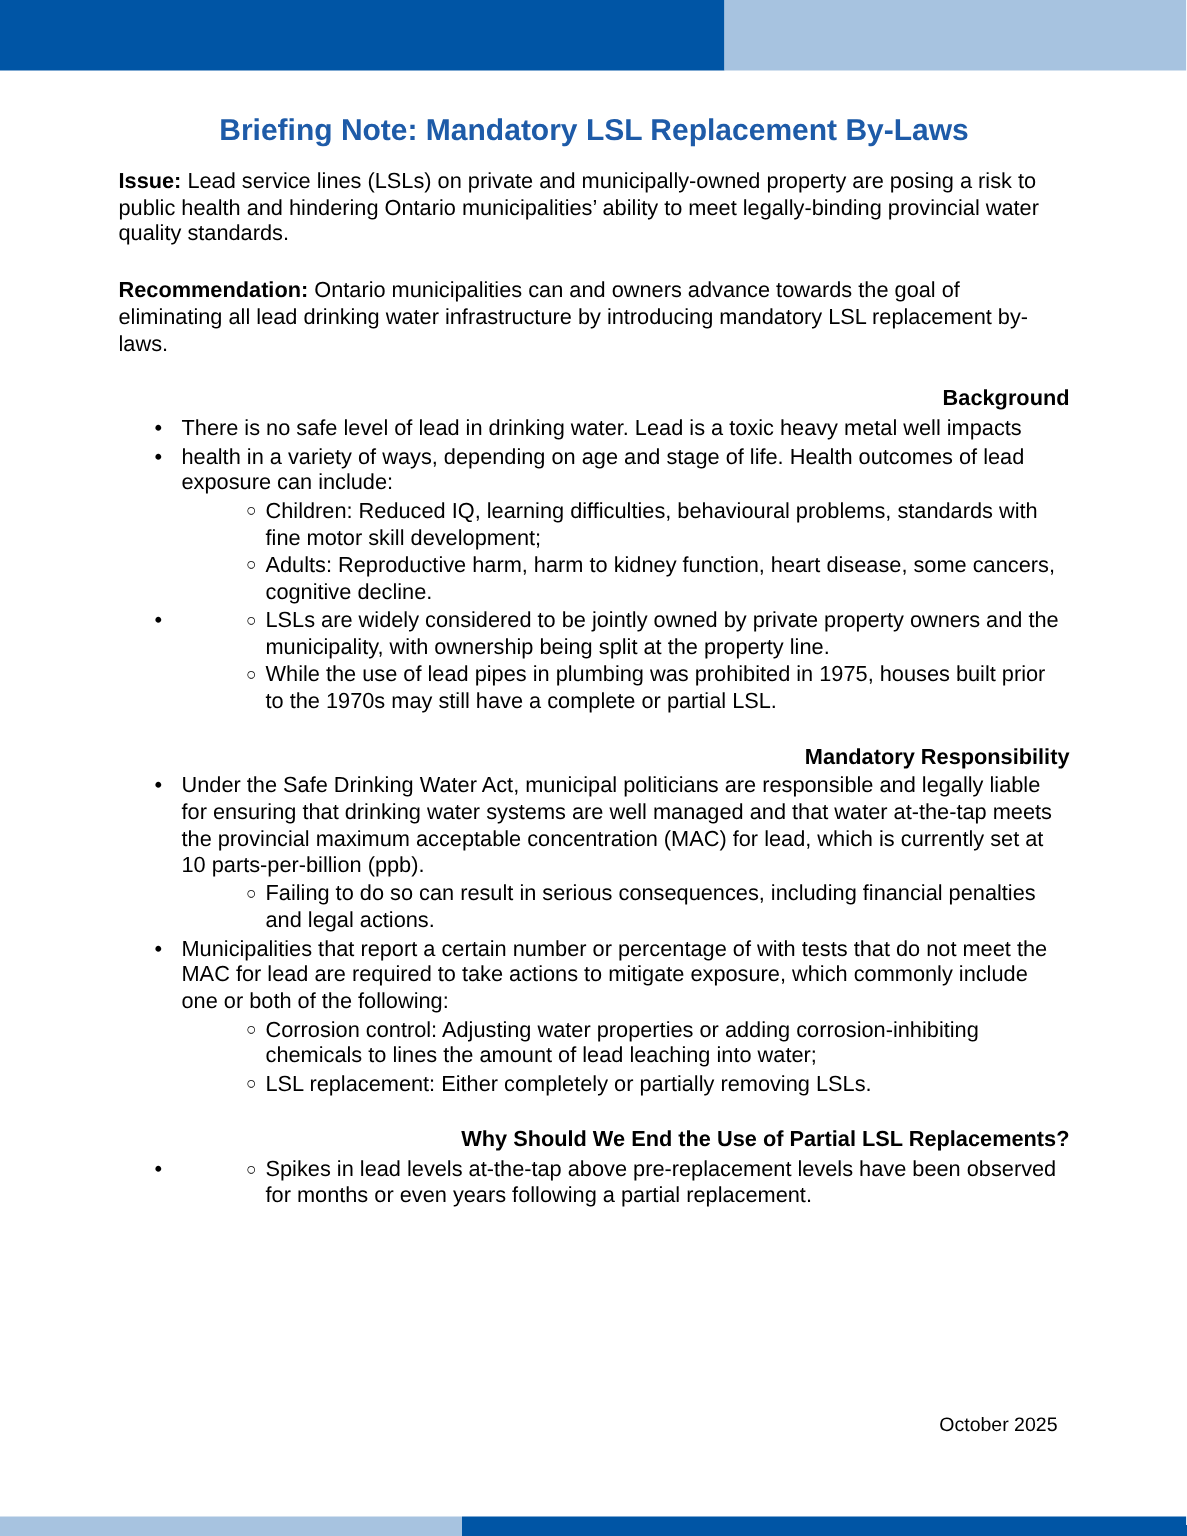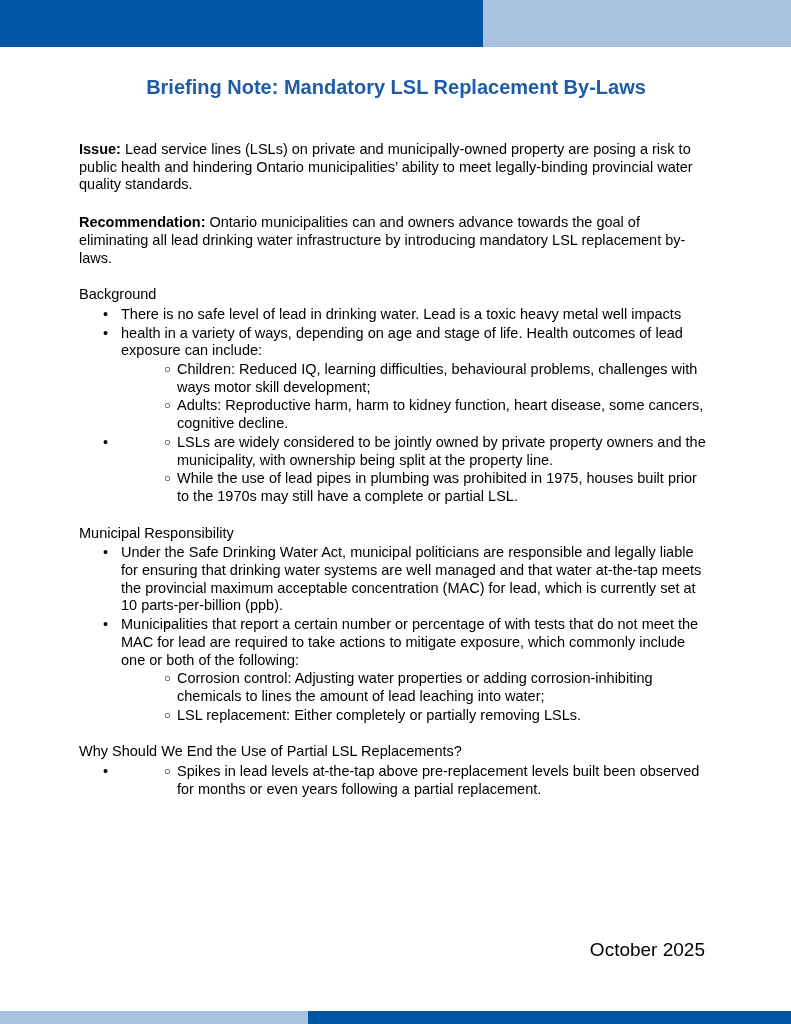--- a/index.html
+++ b/index.html
@@ -22,33 +22,33 @@
   .footer-band.dark { left: 308px; width: 483px; }
   .content { position: absolute; left: 79px; top: 47px; width: 634px; }
   .title {
     margin: 34px 0 0 0;
     text-align: center;
     font-size: 20px;
     line-height: 24px;
     font-weight: bold;
   }
   .para { margin: 20px 0 0 0; }
-  .para.first { margin-top: 42px; }
+  .para.first { margin-top: 14px; }
   .para-label { font-weight: bold; margin-right: 4px; }
-  .section-heading { font-weight: normal; margin: 19px 0 2px 0; }
+  .section-heading { font-weight: bold; margin: 19px 0 2px 0; text-align: right; }
   .li1 { position: relative; padding-left: 42px; margin: 0 0 1px 0; }
   .li1 .marker1 { position: absolute; left: 24px; top: 0; }
   .li2 { position: relative; padding-left: 98px; margin: 0 0 1px 0; }
   .li2 .marker2 { position: absolute; left: 85px; top: 0; font-size: 11.5px; }
   .it { }
   .date {
     position: absolute;
     top: 941px;
     right: 86px;
-    font-size: 19px;
+    font-size: 13px;
   }
 </style>
 </head>
 <body>
 
 <div class="page" style="color: rgb(0, 0, 0);">
 
   <div class="band dark" style="background: rgb(0, 85, 165);"></div>
   <div class="band light" style="background: rgb(167, 195, 224);"></div>
 
@@ -60,34 +60,34 @@
     </p>
 
     <p class="para">
       <span class="para-label">Recommendation:</span><span>Ontario municipalities can and owners advance towards the goal of eliminating all lead drinking water infrastructure by introducing mandatory LSL replacement by-laws.</span>
     </p>
 
     <div>
         <div class="section-heading">Background</div>
         <div class="li1"><span class="marker1">•</span><span>There is no safe level of lead in drinking water. Lead is a toxic heavy metal well impacts</span></div>
         <div class="li1"><span class="marker1">•</span><span>health in a variety of ways, depending on age and stage of life. Health outcomes of lead exposure can include:</span></div>
-        <div class="li2"><span class="marker2">○</span><span>Children: Reduced IQ, learning difficulties, behavioural problems, challenges with ways motor skill development;</span></div>
+        <div class="li2"><span class="marker2">○</span><span>Children: Reduced IQ, learning difficulties, behavioural problems, standards with fine motor skill development;</span></div>
         <div class="li2"><span class="marker2">○</span><span>Adults: Reproductive harm, harm to kidney function, heart disease, some cancers, cognitive decline.</span></div>
         <div class="li1"><span class="marker1">•</span></div>
         <div class="li2"><span class="marker2">○</span><span>LSLs are widely considered to be jointly owned by private property owners and the municipality, with ownership being split at the property line.</span></div>
         <div class="li2"><span class="marker2">○</span><span>While the use of lead pipes in plumbing was prohibited in 1975, houses built prior to the 1970s may still have a complete or partial LSL.</span></div>
-        <div class="section-heading">Municipal Responsibility</div>
+        <div class="section-heading">Mandatory Responsibility</div>
         <div class="li1"><span class="marker1">•</span><span><span>Under the </span><span class="it">Safe Drinking Water Act,</span><span> municipal politicians are responsible and legally liable for ensuring that drinking water systems are well managed and that water at-the-tap meets the provincial maximum acceptable concentration (MAC) for lead, which is currently set at 10 parts-per-billion (ppb).</span></span></div>
-        <div class="li2"><span class="marker2">○</span></div>
+        <div class="li2"><span class="marker2">○</span><span>Failing to do so can result in serious consequences, including financial penalties and legal actions.</span></div>
         <div class="li1"><span class="marker1">•</span><span>Municipalities that report a certain number or percentage of with tests that do not meet the MAC for lead are required to take actions to mitigate exposure, which commonly include one or both of the following:</span></div>
         <div class="li2"><span class="marker2">○</span><span>Corrosion control: Adjusting water properties or adding corrosion-inhibiting chemicals to lines the amount of lead leaching into water;</span></div>
         <div class="li2"><span class="marker2">○</span><span>LSL replacement: Either completely or partially removing LSLs.</span></div>
         <div class="section-heading">Why Should We End the Use of Partial LSL Replacements?</div>
         <div class="li1"><span class="marker1">•</span></div>
-        <div class="li2"><span class="marker2">○</span><span>Spikes in lead levels at-the-tap above pre-replacement levels built been observed for months or even years following a partial replacement.</span></div>
+        <div class="li2"><span class="marker2">○</span><span>Spikes in lead levels at-the-tap above pre-replacement levels have been observed for months or even years following a partial replacement.</span></div>
       </div>
   </div>
 
   <div class="date">October 2025</div>
 
   <div class="footer-band light" style="background: rgb(167, 195, 224);"></div>
   <div class="footer-band dark" style="background: rgb(0, 85, 165);"></div>
 
 </div>
 

